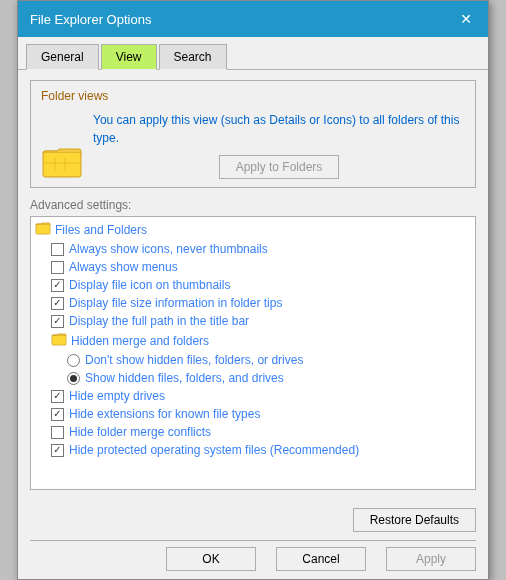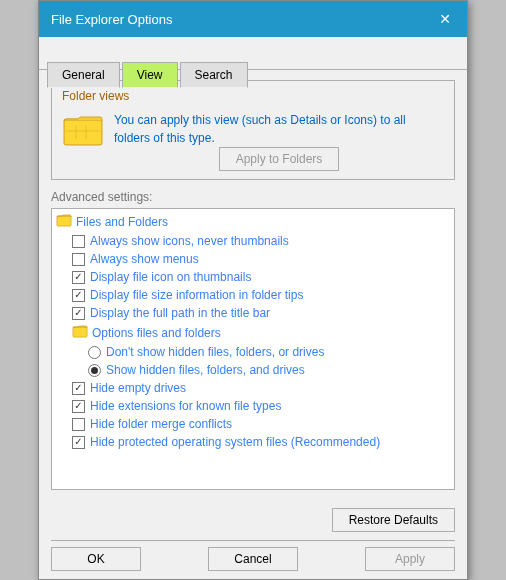--- a/index.html
+++ b/index.html
@@ -8,21 +8,21 @@
       font-size: 12px;
       background: #c0c0c0;
       display: flex;
       justify-content: center;
       align-items: center;
       width: 506px;
       height: 580px;
       overflow: hidden;
     }
     .dialog {
-      width: 430px;
+      width: 472px;
       height: 580px;
       background: #f0f0f0;
       border: 1px solid #888;
       box-shadow: 2px 2px 8px rgba(0,0,0,0.4);
       display: flex;
       flex-direction: column;
     }
     .title-bar {
       background: #2196c9;
       color: white;
@@ -55,21 +55,21 @@
       padding: 5px 14px;
       cursor: pointer;
       border: 1px solid transparent;
       border-bottom: none;
       font-size: 12px;
       margin-right: 2px;
       background: #e0e0e0;
       border-color: #adadad;
       border-bottom: 1px solid #f0f0f0;
       position: relative;
-      top: 19px;
+      top: 1px;
     }
     .tab.active {
       background: #f0f0f0;
       border-color: #adadad;
       border-bottom: 1px solid #f0f0f0;
       font-weight: normal;
     }
     .tab.active {
       background: #bef264;
       z-index: 1;
@@ -87,32 +87,32 @@
       margin-bottom: 10px;
       flex-shrink: 0;
     }
     .group-legend {
       font-size: 12px;
       margin-bottom: 8px;
       color: #a16207;
     }
     .folder-views-inner {
       display: flex;
-      align-items: flex-start;
+      align-items: flex-end;
       gap: 10px;
     }
     .folder-icon {
       width: 42px;
       height: 36px;
       flex-shrink: 0;
     }
     .folder-icon svg { width: 42px; height: 36px; }
     .folder-views-buttons {
       display: flex;
-      margin-top: 0;
+      margin-top: 8px;
       justify-content: center;
     }
     .btn {
       padding: 4px 16px;
       font-size: 12px;
       background: #f0f0f0;
       border: 1px solid #adadad;
       cursor: pointer;
       min-width: 90px;
     }
@@ -197,22 +197,22 @@
       padding: 8px 12px;
       flex-shrink: 0;
     }
     .restore-row {
       display: flex;
       justify-content: flex-end;
       margin-bottom: 8px;
     }
     .dialog-buttons {
       display: flex;
-      justify-content: space-between;
-      gap: 8px;
+      justify-content: flex-end;
+      gap: 20px;
       padding: 6px 0 0 0;
       border-top: 1px solid #adadad;
     }
   </style>
 </head>
 <body>
 
 <div class="dialog">
 
   <div class="title-bar">
@@ -292,21 +292,21 @@
           <div class="list-item indent1">
             <span class="checkbox checked"></span>
             <span>Display the full path in the title bar</span>
           </div>
           <div class="list-item category indent1">
             <span><svg width="16" height="14" viewBox="0 0 16 14" xmlns="http://www.w3.org/2000/svg" style="margin-right:4px">
         <rect x="1" y="3" width="14" height="10" rx="1" fill="#f5c842" stroke="#c8a020" stroke-width="0.8"></rect>
         <path d="M1 4 Q1 3 2 3 L6 3 L7 2 L14 2 Q15 2 15 3 L15 4 Z" fill="#f5c842" stroke="#c8a020" stroke-width="0.8"></path>
         <rect x="1.5" y="4" width="13" height="8.5" rx="0.5" fill="#fdd835"></rect>
       </svg></span>
-            <span>Options files and folders</span>
+            <span>Hidden merge and folders</span>
           </div>
           <div class="list-item indent2">
             <span class="radio "></span>
             <span>Don't show hidden files, folders, or drives</span>
           </div>
           <div class="list-item indent2">
             <span class="radio selected"></span>
             <span>Show hidden files, folders, and drives</span>
           </div>
           <div class="list-item indent1">

